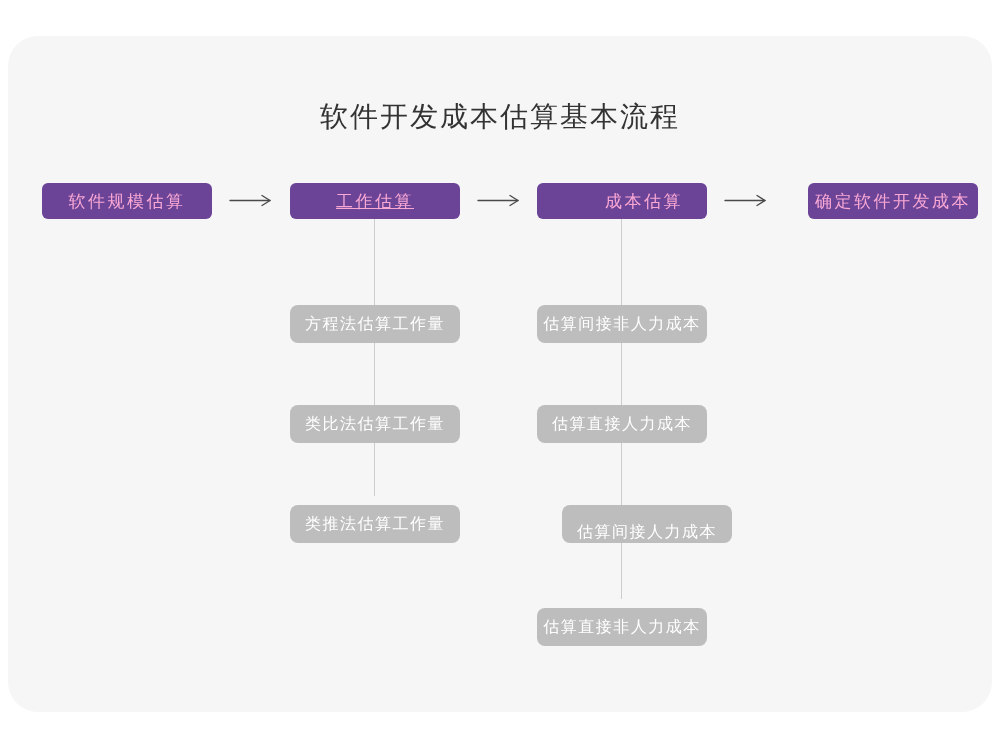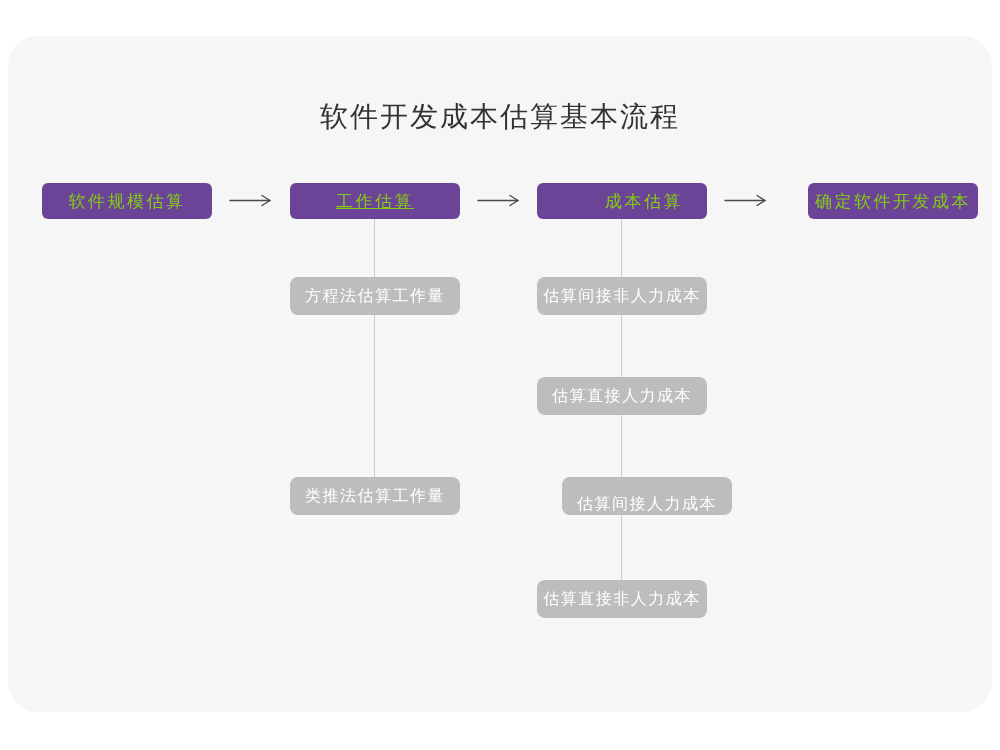--- a/index.html
+++ b/index.html
@@ -29,21 +29,21 @@
     letter-spacing: 2px;
     color: #333333;
     z-index: 4;
   }
 
   .pbox {
     position: absolute;
     width: 170px; height: 36px;
     background: #6B4397;
     border-radius: 6px;
-    color: #84cc16;
+    color: #f9a8d4;
     font-size: 17px;
     letter-spacing: 2.5px;
     display: flex;
     align-items: center;
     justify-content: center;
     z-index: 3;
     white-space: nowrap;
   }
 
   .gbox {
@@ -52,20 +52,21 @@
     background: #BDBDBD;
     border-radius: 8px;
     color: #ffffff;
     font-size: 16px;
     letter-spacing: 1.5px;
     display: flex;
     align-items: center;
     justify-content: center;
     z-index: 3;
     white-space: nowrap;
+    margin-top: 28px;
   }
 
   .vline {
     position: absolute;
     width: 1px;
     background: #CDCDCD;
     z-index: 1;
   }
 
   .arrow {
@@ -135,20 +136,23 @@
     <polyline points="33,1.5 41,6.5 33,11.5" fill="none" stroke="#4A4A4A" stroke-width="1.4" stroke-linecap="round" stroke-linejoin="round"></polyline>
   </svg>
 
   <div class="pbox p4">
     <span>确定软件开发成本</span>
   </div>
 
   <div class="gbox w1">
     <span>方程法估算工作量</span>
   </div>
+  <div class="gbox w2">
+    <span>类比法估算工作量</span>
+  </div>
   <div class="gbox w3">
     <span>类推法估算工作量</span>
   </div>
 
   <div class="gbox c1">
     <span>估算间接非人力成本</span>
   </div>
   <div class="gbox c2">
     <span>估算直接人力成本</span>
   </div>

